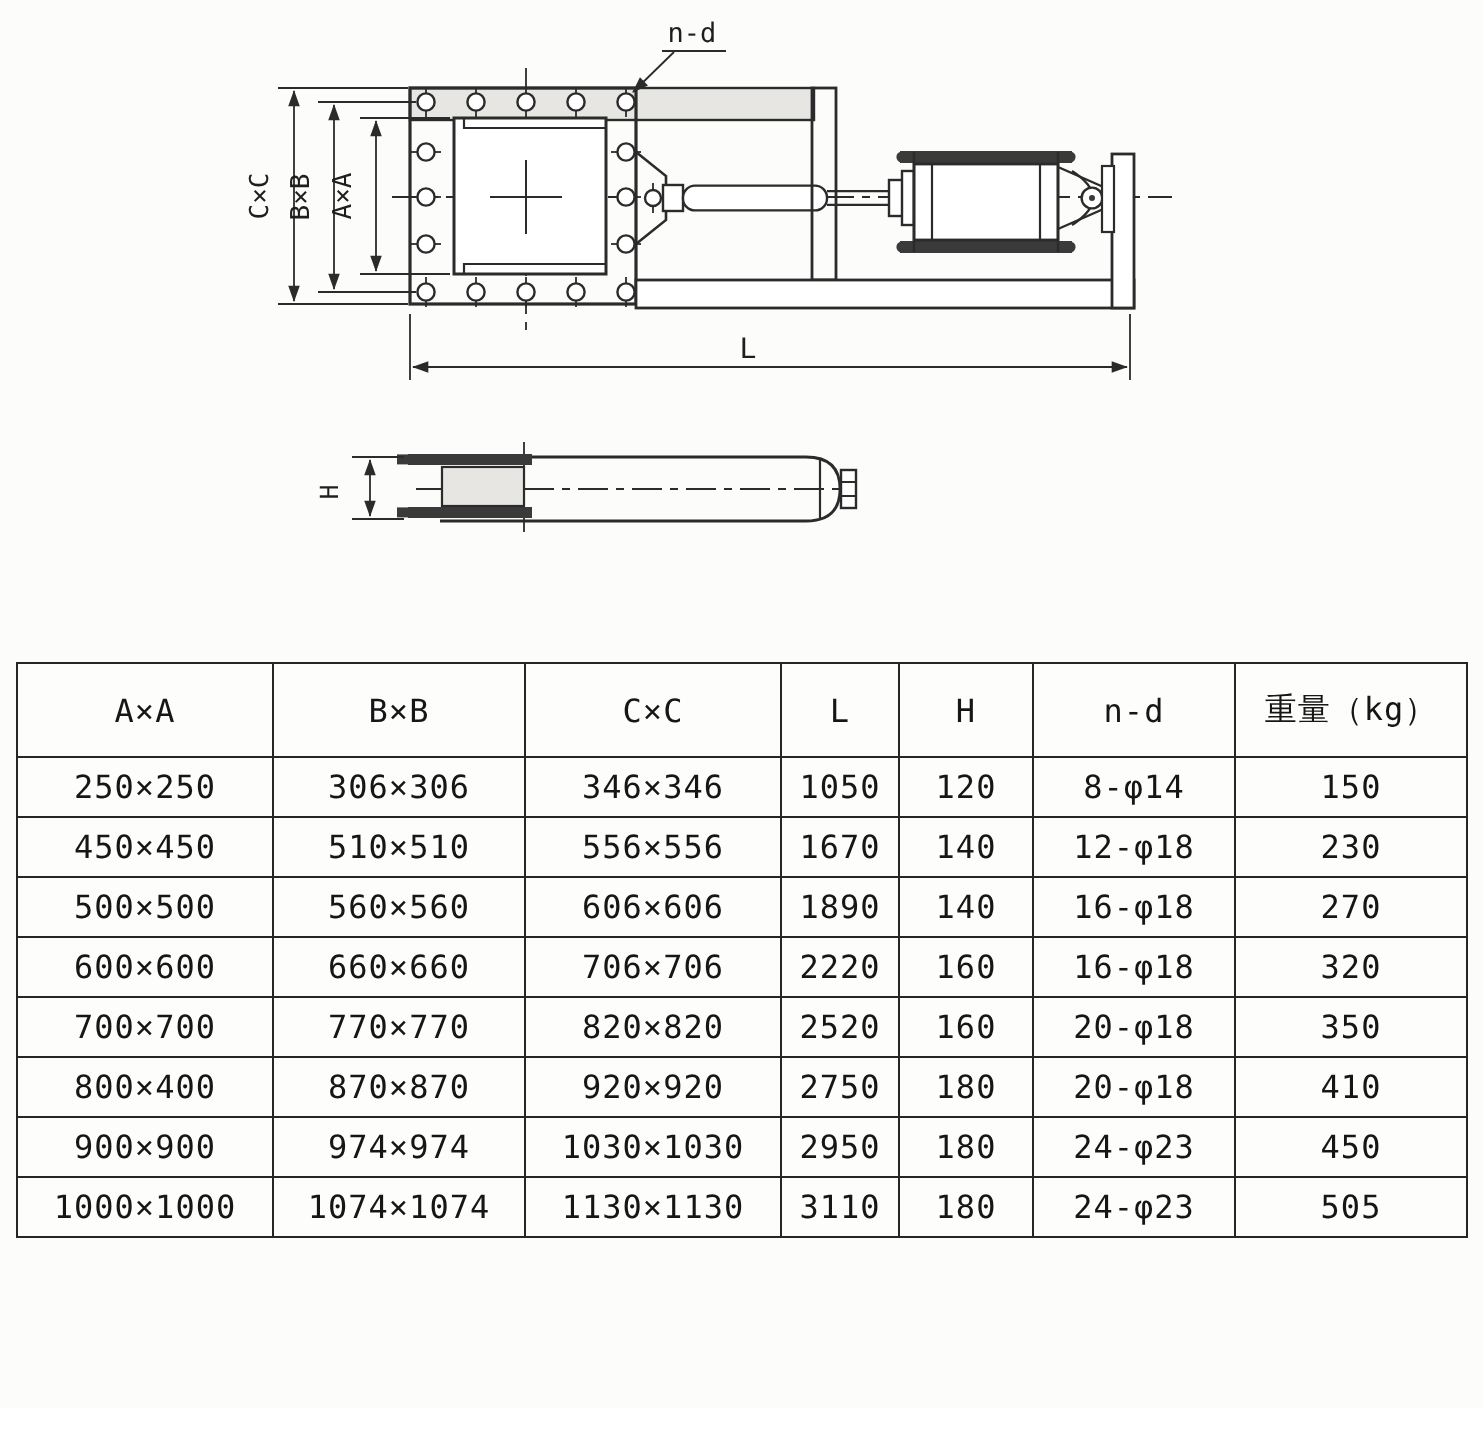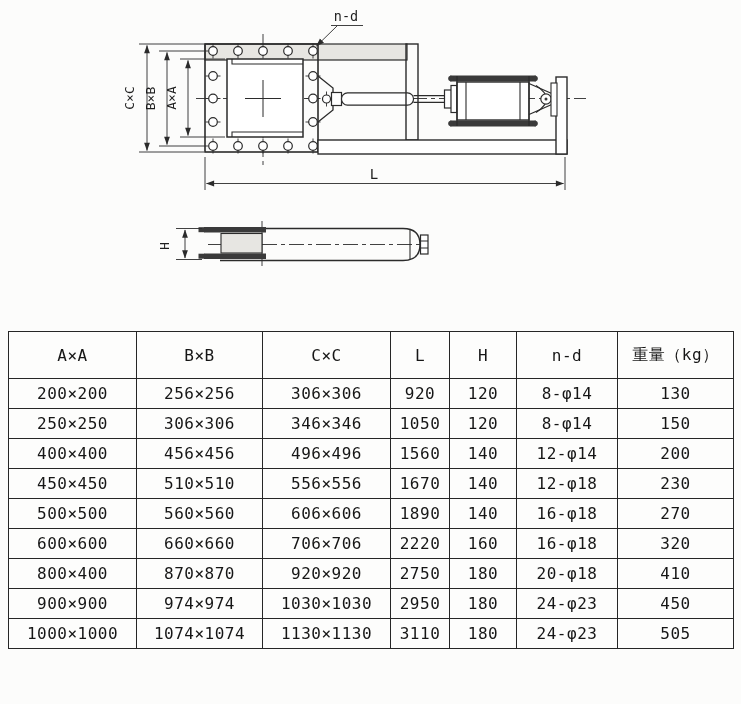--- a/index.html
+++ b/index.html
@@ -206,47 +206,29 @@
         <th>B×B</th>
         <th>C×C</th>
         <th>L</th>
         <th>H</th>
         <th>n-d</th>
         <th>重量（kg）</th>
       </tr>
     </thead>
     <tbody>
         <tr>
-          <td>200×200</td>
-          <td>256×256</td>
-          <td>306×306</td>
-          <td>920</td>
-          <td>120</td>
-          <td>8-φ14</td>
-          <td>130</td>
-        </tr>
-        <tr>
           <td>250×250</td>
           <td>306×306</td>
           <td>346×346</td>
           <td>1050</td>
           <td>120</td>
           <td>8-φ14</td>
           <td>150</td>
         </tr>
         <tr>
-          <td>400×400</td>
-          <td>456×456</td>
-          <td>496×496</td>
-          <td>1560</td>
-          <td>140</td>
-          <td>12-φ14</td>
-          <td>200</td>
-        </tr>
-        <tr>
           <td>450×450</td>
           <td>510×510</td>
           <td>556×556</td>
           <td>1670</td>
           <td>140</td>
           <td>12-φ18</td>
           <td>230</td>
         </tr>
         <tr>
           <td>500×500</td>
@@ -260,20 +242,29 @@
         <tr>
           <td>600×600</td>
           <td>660×660</td>
           <td>706×706</td>
           <td>2220</td>
           <td>160</td>
           <td>16-φ18</td>
           <td>320</td>
         </tr>
         <tr>
+          <td>700×700</td>
+          <td>770×770</td>
+          <td>820×820</td>
+          <td>2520</td>
+          <td>160</td>
+          <td>20-φ18</td>
+          <td>350</td>
+        </tr>
+        <tr>
           <td>800×400</td>
           <td>870×870</td>
           <td>920×920</td>
           <td>2750</td>
           <td>180</td>
           <td>20-φ18</td>
           <td>410</td>
         </tr>
         <tr>
           <td>900×900</td>

